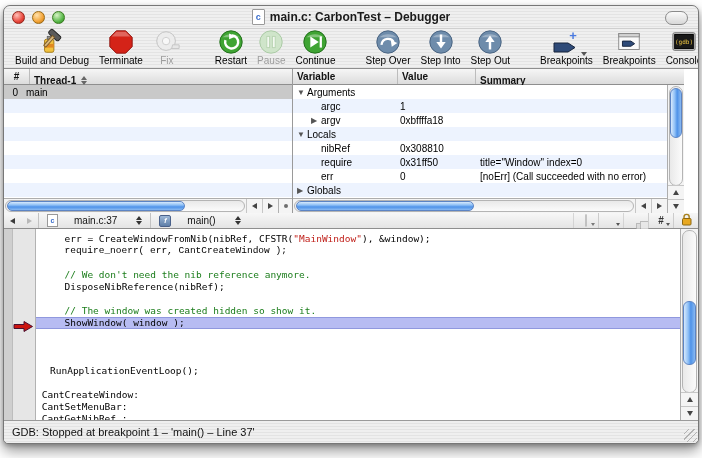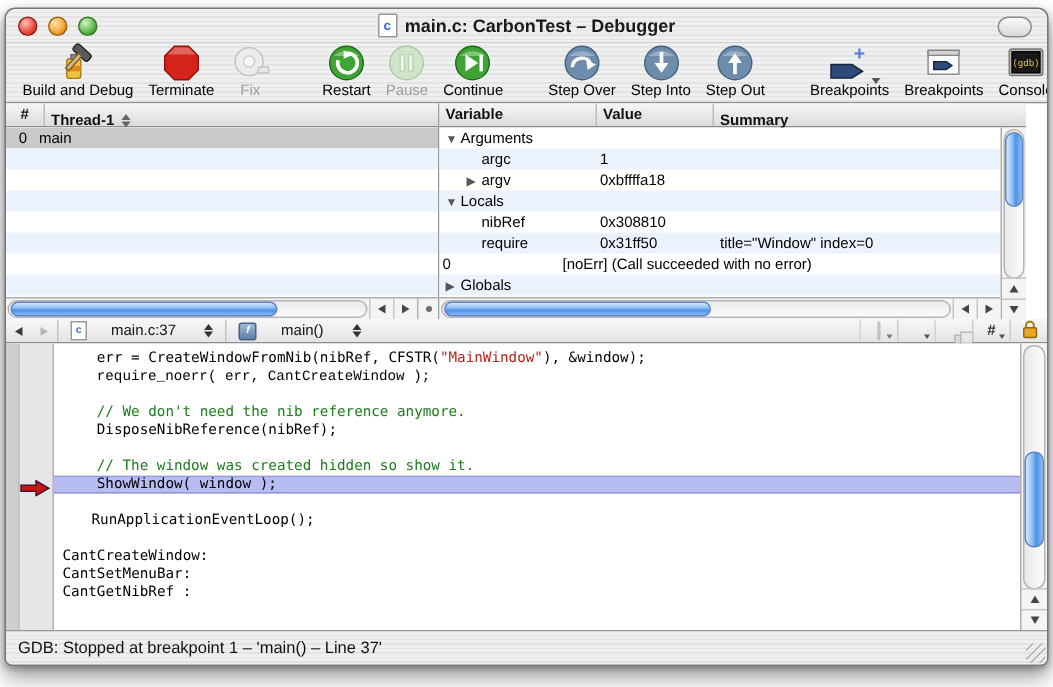--- a/index.html
+++ b/index.html
@@ -378,20 +378,24 @@
   </div>
             <div class="lrow alt" data-name="variable-row">
     <span class="vc name" style="padding-left:18px;">
       <span class="disc" data-name="indent-spacer"></span>
       <span data-name="variable-name">require</span>
     </span>
     <span class="vc val" data-name="variable-value">0x31ff50</span>
     <span class="vc sum" data-name="variable-summary">title="Window" index=0</span>
   </div>
             <div class="lrow " data-name="variable-row">
+    <span class="vc name" style="padding-left:18px;">
+      <span class="disc" data-name="indent-spacer"></span>
+      <span data-name="variable-name">err</span>
+    </span>
     <span class="vc val" data-name="variable-value">0</span>
     <span class="vc sum" data-name="variable-summary">[noErr] (Call succeeded with no error)</span>
   </div>
             <div class="lrow alt" data-name="variable-row">
     <span class="vc name" style="padding-left:4px;">
       <span class="disc" data-name="disclosure-triangle-icon">▶</span>
       <span data-name="variable-name">Globals</span>
     </span>
     <span class="vc val" data-name="variable-value"></span>
     <span class="vc sum" data-name="variable-summary"></span>
@@ -493,21 +497,21 @@
       <div class="code" id="code" data-name="code-area">
           <div class="cl " style="padding-left:28.5px;" data-name="code-line"><span class="seg plain">err = CreateWindowFromNib(nibRef, CFSTR(</span><span class="seg string">"MainWindow"</span><span class="seg plain">), &amp;window);</span></div>
           <div class="cl " style="padding-left:28.5px;font-family:Liberation Mono, monospace;" data-name="code-line"><span class="seg plain">require_noerr( err, CantCreateWindow );</span></div>
           <div class="cl " style="padding-left:0px;" data-name="code-line"></div>
           <div class="cl " style="padding-left:28.5px;" data-name="code-line"><span class="seg comment">// We don't need the nib reference anymore.</span></div>
           <div class="cl " style="padding-left:28.5px;" data-name="code-line"><span class="seg plain">DisposeNibReference(nibRef);</span></div>
           <div class="cl " style="padding-left:0px;" data-name="code-line"></div>
           <div class="cl " style="padding-left:28.5px;" data-name="code-line"><span class="seg comment">// The window was created hidden so show it.</span></div>
           <div class="cl hl" style="padding-left:28.5px;" data-name="current-execution-line"><span class="seg plain">ShowWindow( window );</span></div>
           <div class="cl " style="padding-left:0px;" data-name="code-line"></div>
-          <div class="cl " style="padding-left:25px;" data-name="code-line"><span class="seg plain">RunApplicationEventLoop();</span></div>
+          <div class="cl " style="padding-left:14px;margin-top:24px;" data-name="code-line"><span class="seg plain">RunApplicationEventLoop();</span></div>
           <div class="cl " style="padding-left:0px;" data-name="code-line"></div>
           <div class="cl " style="padding-left:5.7px;" data-name="code-line"><span class="seg plain">CantCreateWindow:</span></div>
           <div class="cl " style="padding-left:5.7px;" data-name="code-line"><span class="seg plain">CantSetMenuBar:</span></div>
           <div class="cl " style="padding-left:5.7px;" data-name="code-line"><span class="seg plain">CantGetNibRef :</span></div>
         </div>
       <div class="evscroll" data-name="editor-vertical-scrollbar">
         <div class="vs-track" data-name="scrollbar-track">
           <div class="vs-thumb" style="top:70px;height:62px;" data-name="scrollbar-thumb"></div>
         </div>
         <div class="vs-btns">

